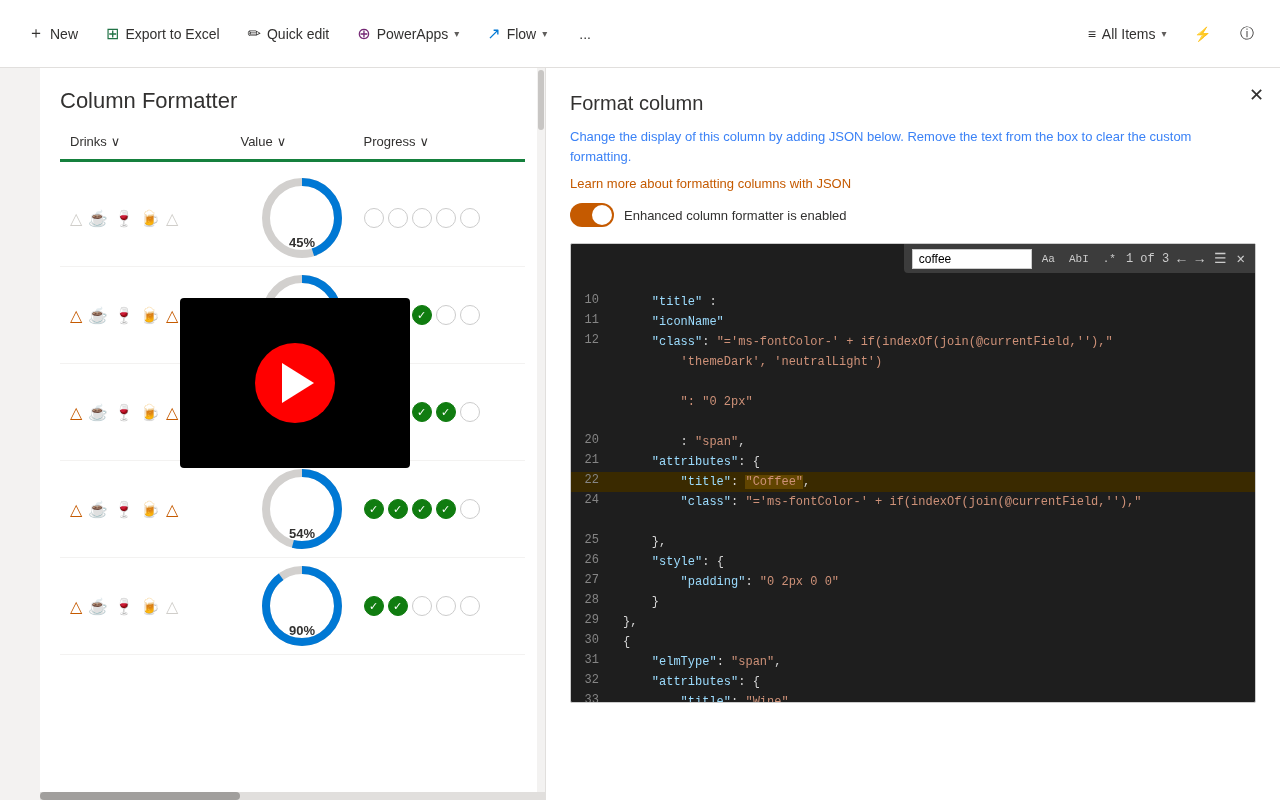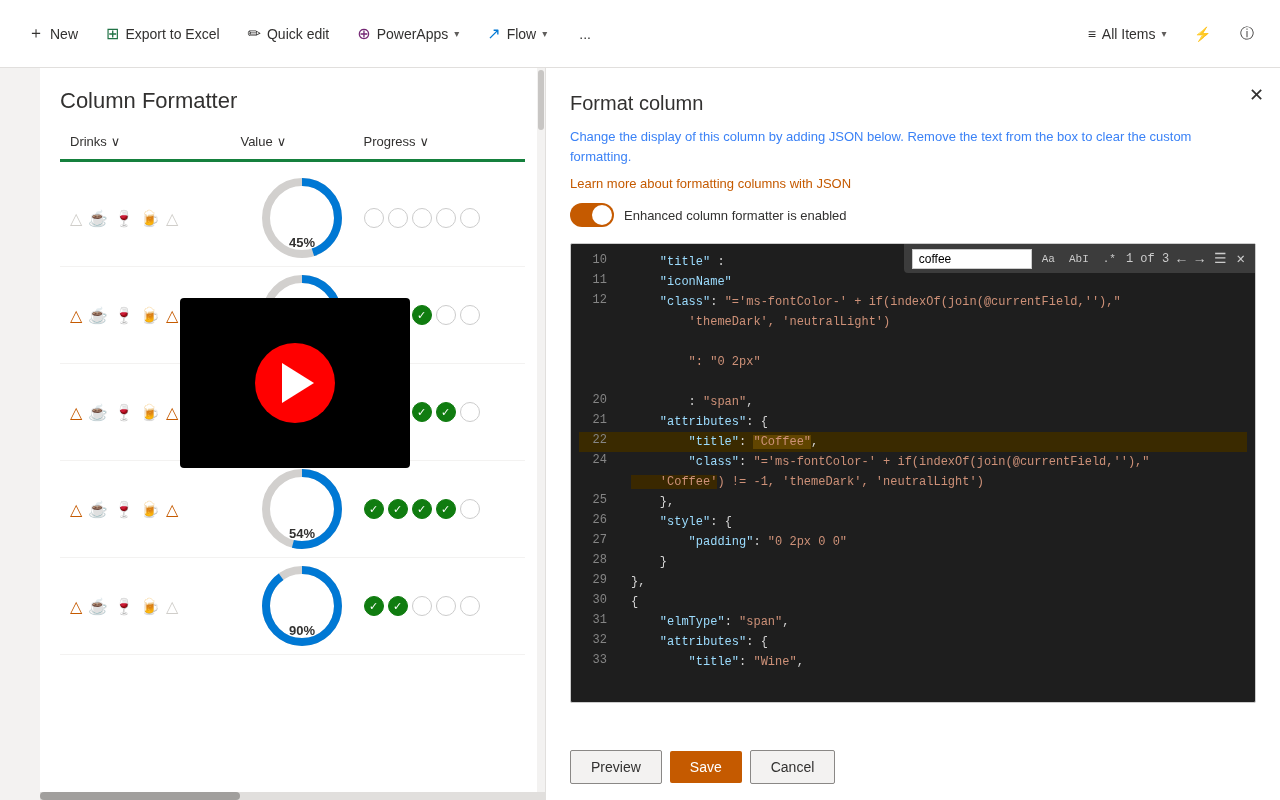--- a/index.html
+++ b/index.html
@@ -88,21 +88,21 @@
     }
     .code-search-input {
       background: #fff; border: 1px solid #ccc; padding: 2px 6px;
       font-size: 12px; width: 120px; outline: none;
     }
     .search-option { font-size: 11px; color: #ccc; cursor: pointer; padding: 2px 4px; }
     .search-count { font-size: 12px; color: #ccc; }
     .search-nav { font-size: 14px; color: #ccc; cursor: pointer; padding: 2px; }
     .search-close { font-size: 14px; color: #ccc; cursor: pointer; padding: 2px; }
 
-    .code-content { padding: 8px 8px; overflow-y: auto; height: 100%; }
+    .code-content { padding: 8px 0; overflow-y: auto; height: 100%; margin-top: 40px; }
     .code-line { display: flex; align-items: flex-start; min-height: 20px; }
     .line-num { width: 40px; text-align: right; padding-right: 12px; color: #858585; font-size: 12px; flex-shrink: 0; user-select: none; padding-top: 1px; }
     .line-content { flex: 1; color: #d4d4d4; white-space: pre; font-size: 12px; padding-top: 1px; line-height: 1.5; }
     .line-arrow { width: 12px; color: #aaa; font-size: 10px; cursor: pointer; }
 
     
     .video-overlay {
       position: absolute;
       top: 230px; left: 140px;
       width: 230px; height: 170px;
@@ -427,21 +427,20 @@
             <span class="line-content"><span style="color: rgb(212, 212, 212);">        </span><span style="color: rgb(156, 220, 254);">"title"</span><span style="color: rgb(212, 212, 212);">: </span><span style="color: rgb(206, 145, 120); background: rgb(97, 69, 0);">"Coffee"</span><span style="color: rgb(212, 212, 212);">,</span></span>
           </div>
           <div class="code-line">
             <span class="line-num">24</span>
             <span class="line-arrow"></span>
             <span class="line-content"><span style="color: rgb(212, 212, 212);">        </span><span style="color: rgb(156, 220, 254);">"class"</span><span style="color: rgb(212, 212, 212);">: </span><span style="color: rgb(206, 145, 120);">"='ms-fontColor-' + if(indexOf(join(@currentField,''),"</span></span>
           </div>
           <div class="code-line">
             <span class="line-num"></span>
             <span class="line-arrow"></span>
-            <span class="line-content"><span style="color: rgb(206, 145, 120); background: rgb(58, 40, 0);">    'Coffee'</span><span style="color: rgb(206, 145, 120);">) != -1, 'themeDark', 'neutralLight')</span></span>
           </div>
           <div class="code-line">
             <span class="line-num">25</span>
             <span class="line-arrow"></span>
             <span class="line-content"><span style="color: rgb(212, 212, 212);">    },</span></span>
           </div>
           <div class="code-line">
             <span class="line-num">26</span>
             <span class="line-arrow"></span>
             <span class="line-content"><span style="color: rgb(212, 212, 212);">    </span><span style="color: rgb(156, 220, 254);">"style"</span><span style="color: rgb(212, 212, 212);">: {</span></span>
@@ -477,21 +476,16 @@
             <span class="line-content"><span style="color: rgb(212, 212, 212);">    </span><span style="color: rgb(156, 220, 254);">"attributes"</span><span style="color: rgb(212, 212, 212);">: {</span></span>
           </div>
           <div class="code-line">
             <span class="line-num">33</span>
             <span class="line-arrow"></span>
             <span class="line-content"><span style="color: rgb(212, 212, 212);">        </span><span style="color: rgb(156, 220, 254);">"title"</span><span style="color: rgb(212, 212, 212);">: </span><span style="color: rgb(206, 145, 120);">"Wine"</span><span style="color: rgb(212, 212, 212);">,</span></span>
           </div>
         </div>
     </div>
 
-    <div class="footer-buttons">
-      <button class="btn-preview">Preview</button>
-      <button class="btn-save">Save</button>
-      <button class="btn-cancel">Cancel</button>
-    </div>
 
     <button class="close-btn">✕</button>
   </div>
 </div>
 
 </body></html>

